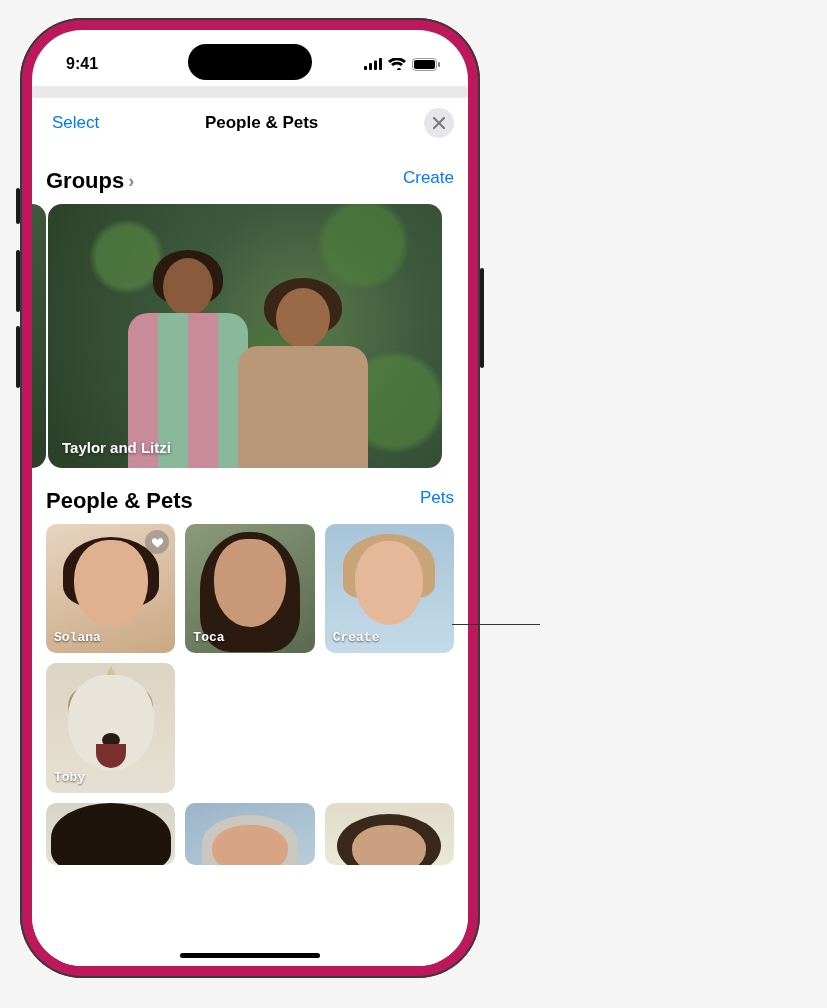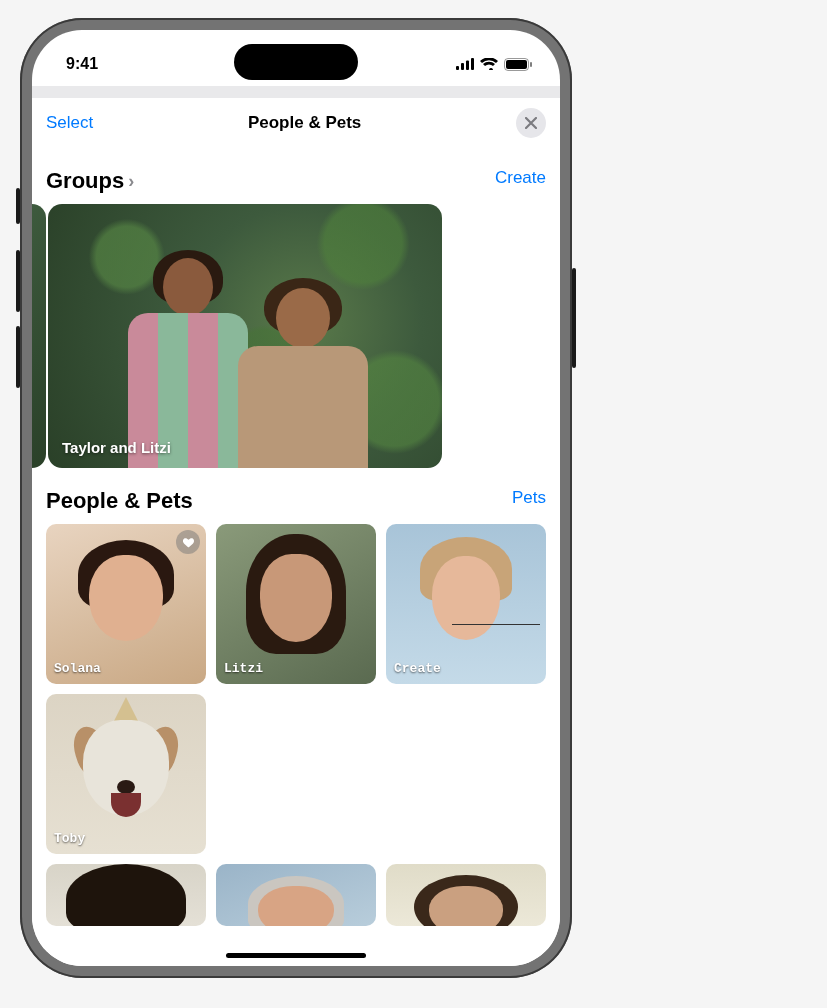--- a/index.html
+++ b/index.html
@@ -9,23 +9,23 @@
     width: 827px;
     height: 1008px;
     position: relative;
   }
 
   
   .device {
     position: absolute;
     left: 20px;
     top: 18px;
-    width: 552px;
+    width: 460px;
     height: 960px;
-    background: #737373;
+    background: #be185d;
     border-radius: 62px;
     padding: 12px;
     box-shadow: 0 0 0 2px #3a3a3a inset;
   }
   .side-button {
     position: absolute;
     background: #1a1a1a;
     border-radius: 2px;
   }
   .side-button.left1 { left: -4px; top: 170px; width: 4px; height: 36px; }
@@ -81,21 +81,21 @@
     background: #fff;
     height: calc(100% - 56px - 12px);
     display: flex;
     flex-direction: column;
     position: relative;
   }
   .sheet-hdr {
     display: flex;
     align-items: center;
     justify-content: space-between;
-    padding: 10px 14px 10px 14px;
+    padding: 10px 14px 10px 20px;
   }
   .sheet-hdr .title {
     font-weight: 600;
     font-size: 17px;
   }
   .link {
     color: #007aff;
     font-size: 17px;
     cursor: pointer;
   }
@@ -406,21 +406,21 @@
                 <svg viewBox="0 0 24 24">
                   <path fill="#fff" d="M12 21s-7-4.6-9.5-9C.5 7.5 3 4 6.5 4 8.5 4 10 5 12 7c2-2 3.5-3 5.5-3C21 4 23.5 7.5 21.5 12 19 16.4 12 21 12 21z"></path>
                 </svg>
               </span>
             <span class="lbl">Solana</span>
           </div>
           <div class="tile t-drea">
             <div class="bg"></div>
             <div class="hair2"></div>
               <div class="face"></div>
-            <span class="lbl">Litzi</span>
+            <span class="lbl">Toca</span>
           </div>
           <div class="tile t-erica">
             <div class="bg"></div>
             <div class="hair2"></div>
               <div class="face"></div>
             <span class="lbl">Create</span>
           </div>
           <div class="tile t-toby">
             <div class="bg"></div>
             <div class="ear l"></div>

